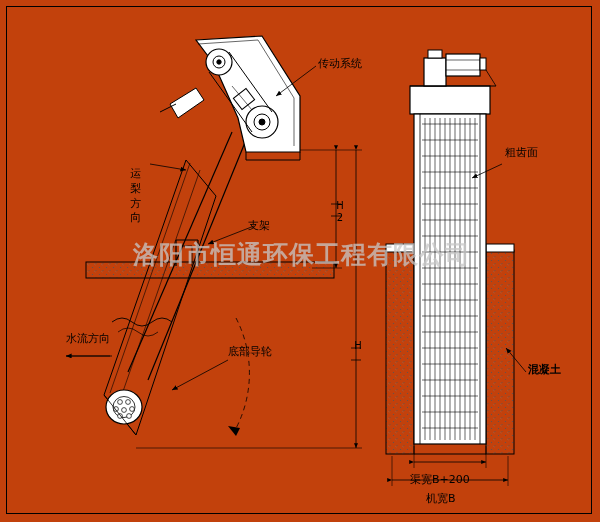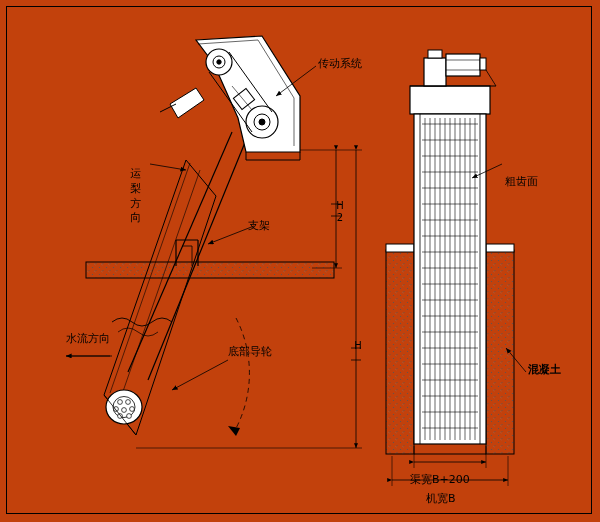--- a/index.html
+++ b/index.html
@@ -198,24 +198,25 @@
       </g>
 
       <g stroke="#000" stroke-width="0.8">
         <path d="M502 164 L472 178" marker-end="url(#arr)"></path>
         <path d="M526 372 L506 348" marker-end="url(#arr)"></path>
       </g>
     </g>
   </svg>
 
   <div class="lbl" style="left:318px;top:58px;">传动系统</div>
-  <div class="lbl" style="left:505px;top:176px;">粗齿面</div>
+  <div class="lbl" style="left:505px;top:147px;">粗齿面</div>
   <div class="lbl v" style="left:128px;top:158px;">运 梨 方 向</div>
   <div class="lbl" style="left:248px;top:220px;">支架</div>
   <div class="lbl" style="left:66px;top:333px;">水流方向</div>
   <div class="lbl" style="left:228px;top:346px;">底部导轮</div>
   <div class="lbl" style="left:528px;top:364px;font-weight:bold;">混凝土</div>
   <div class="lbl v" style="left:334px;top:200px;font-size:10px;">H2</div>
   <div class="lbl v" style="left:352px;top:340px;font-size:10px;">H</div>
   <div class="lbl" style="left:426px;top:456px;margin-top:37px;">机宽B</div>
   <div class="lbl" style="left:410px;top:474px;">渠宽B+200</div>
 
+  <div class="wm">洛阳市恒通环保工程有限公司</div>
 </div>
 
 </body></html>

